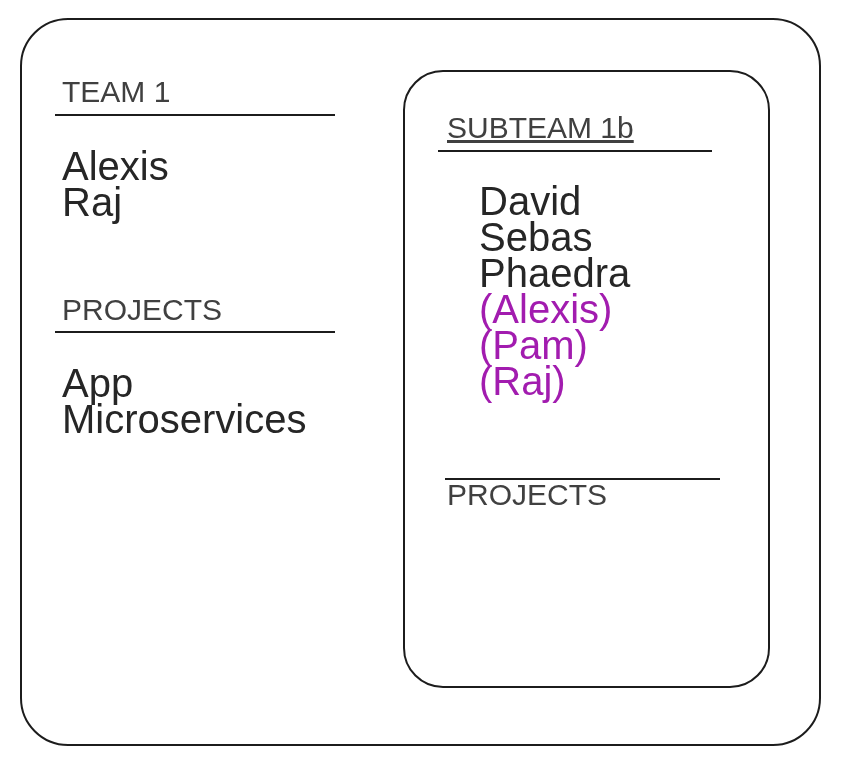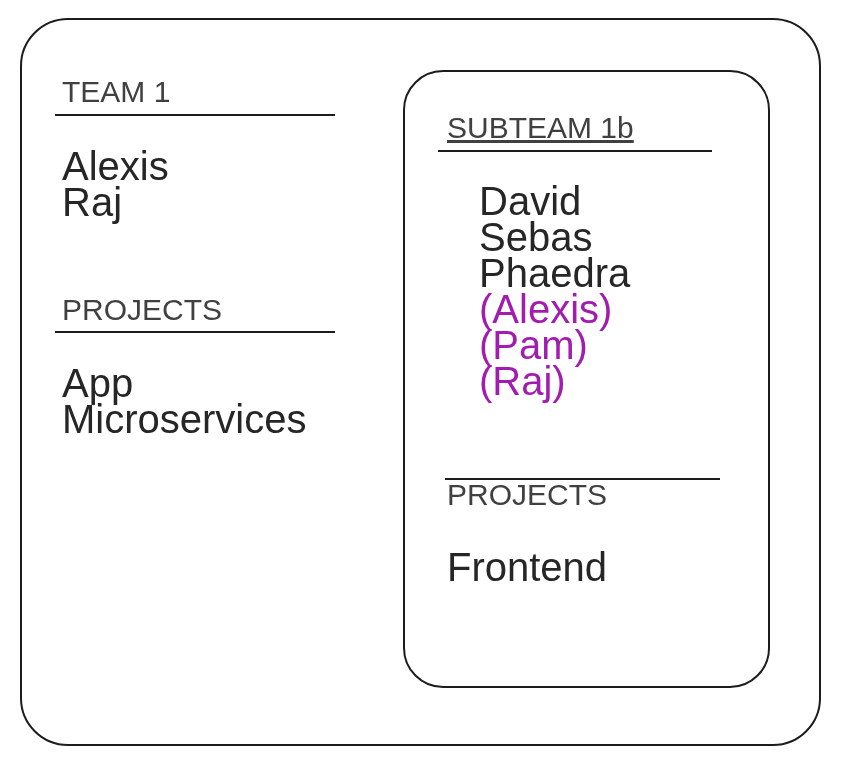--- a/index.html
+++ b/index.html
@@ -111,17 +111,14 @@
     <div class="list-part muted-list">
         <div class="line">(Alexis)</div>
         <div class="line">(Pam)</div>
         <div class="line">(Raj)</div>
       </div>
   </div>
 
   <div class="rule s1-prule"></div>
   <div class="txt s1-ptitle">PROJECTS</div>
 
-  <div class="list s1-projects">
-      <div class="line">Frontend</div>
-    </div>
 
 </div>
 
 </body></html>

